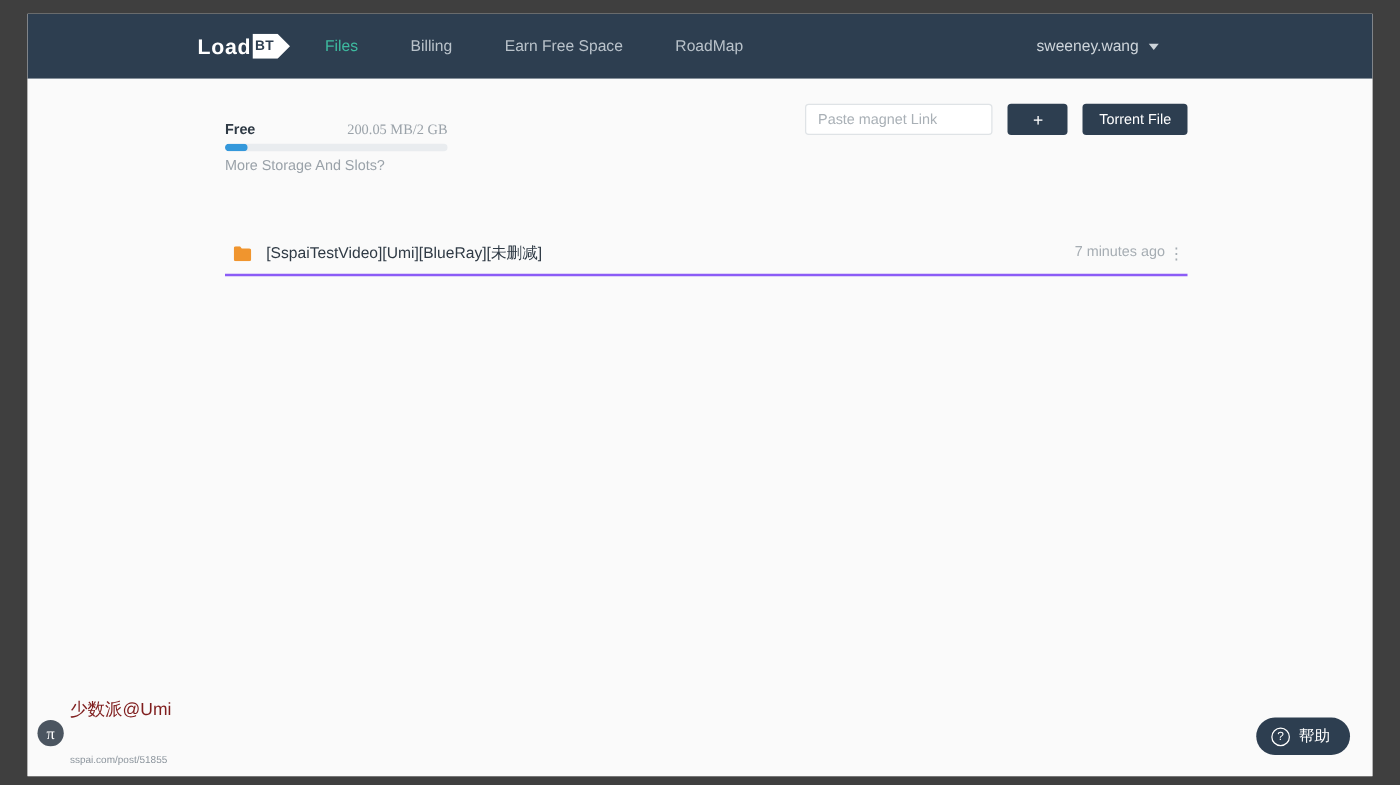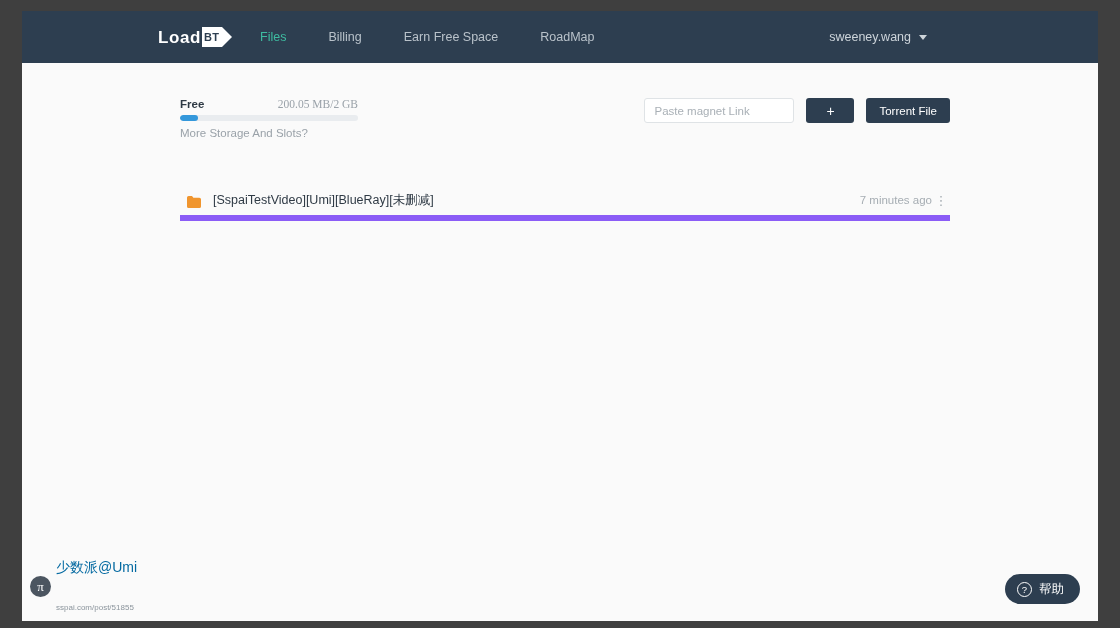--- a/index.html
+++ b/index.html
@@ -166,21 +166,21 @@
     font-size: 11.5px;
     color: #3ebba0;
     text-decoration: none;
     cursor: pointer;
   }
 
   
   .actions {
     position: absolute;
     right: 0;
-    top: 35px;
+    top: 20px;
     display: flex;
     align-items: flex-start;
     padding-left: 17px;
   }
   .magnet-input {
     width: 150px;
     height: 25px;
     padding: 0 9px;
     border: 1px solid #dfe3e6;
     border-radius: 3px;
@@ -221,21 +221,21 @@
   .file-list {
     position: absolute;
     left: 0;
     top: 122px;
     width: 770px;
   }
   .file-row {
     display: flex;
     align-items: center;
     height: 36px;
-    border-bottom: 6px solid #8b5cf6;
+    border-bottom: 2px solid #8b5cf6;
     cursor: default;
   }
   .folder-icon {
     width: 14px;
     height: 12px;
     margin-left: 7px;
     flex: 0 0 auto;
   }
   .file-name {
     margin-left: 12px;
@@ -306,21 +306,21 @@
     color: #ffffff;
     font-family: "Liberation Serif", serif;
     font-size: 13px;
     line-height: 21px;
     text-align: center;
     flex: 0 0 auto;
   }
   .wm-text { margin-left: 5px; line-height: 1; }
   .wm-title {
     font-size: 14px;
-    color: #0369a1;
+    color: #7f1d1d;
     font-weight: normal;
     line-height: 15px;
     white-space: nowrap;
   }
   .wm-url {
     font-size: 8px;
     color: #8b949c;
     line-height: 10px;
     margin-top: 1px;
     white-space: nowrap;

